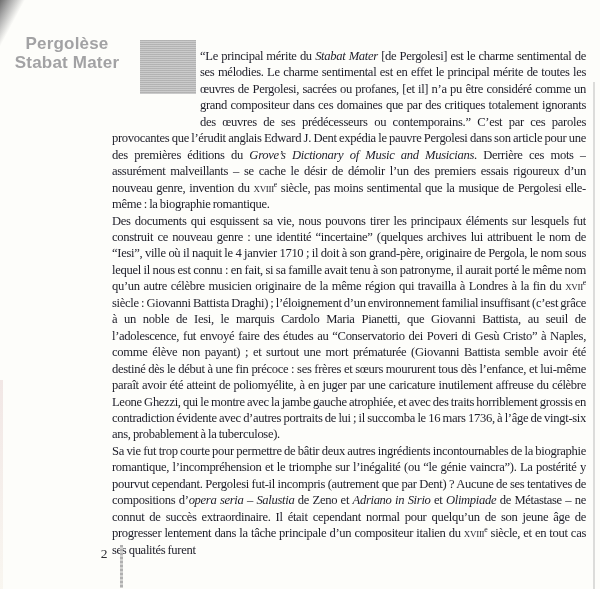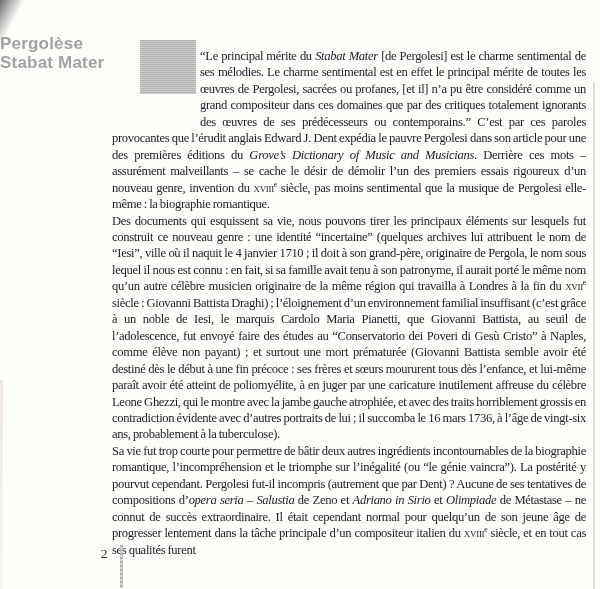--- a/index.html
+++ b/index.html
@@ -26,21 +26,21 @@
   }
   .edge-left {
     position: absolute; top: 380px; left: 0;
     width: 3px; height: 209px;
     background: linear-gradient(180deg, rgba(220,190,190,0.35), rgba(235,225,210,0.25));
   }
   
   .booklet-title {
     position: absolute; top: 35px; left: 0;
     width: 134px;
-    text-align: left;
+    text-align: center;
     font-family: "Liberation Sans", sans-serif;
     font-weight: bold;
     font-size: 17px;
     line-height: 18.5px;
     color: #a2a2a4;
     letter-spacing: 0.2px;
   }
   .gray-square {
     position: absolute; left: 140px; top: 40px;
     width: 56px; height: 54px;

